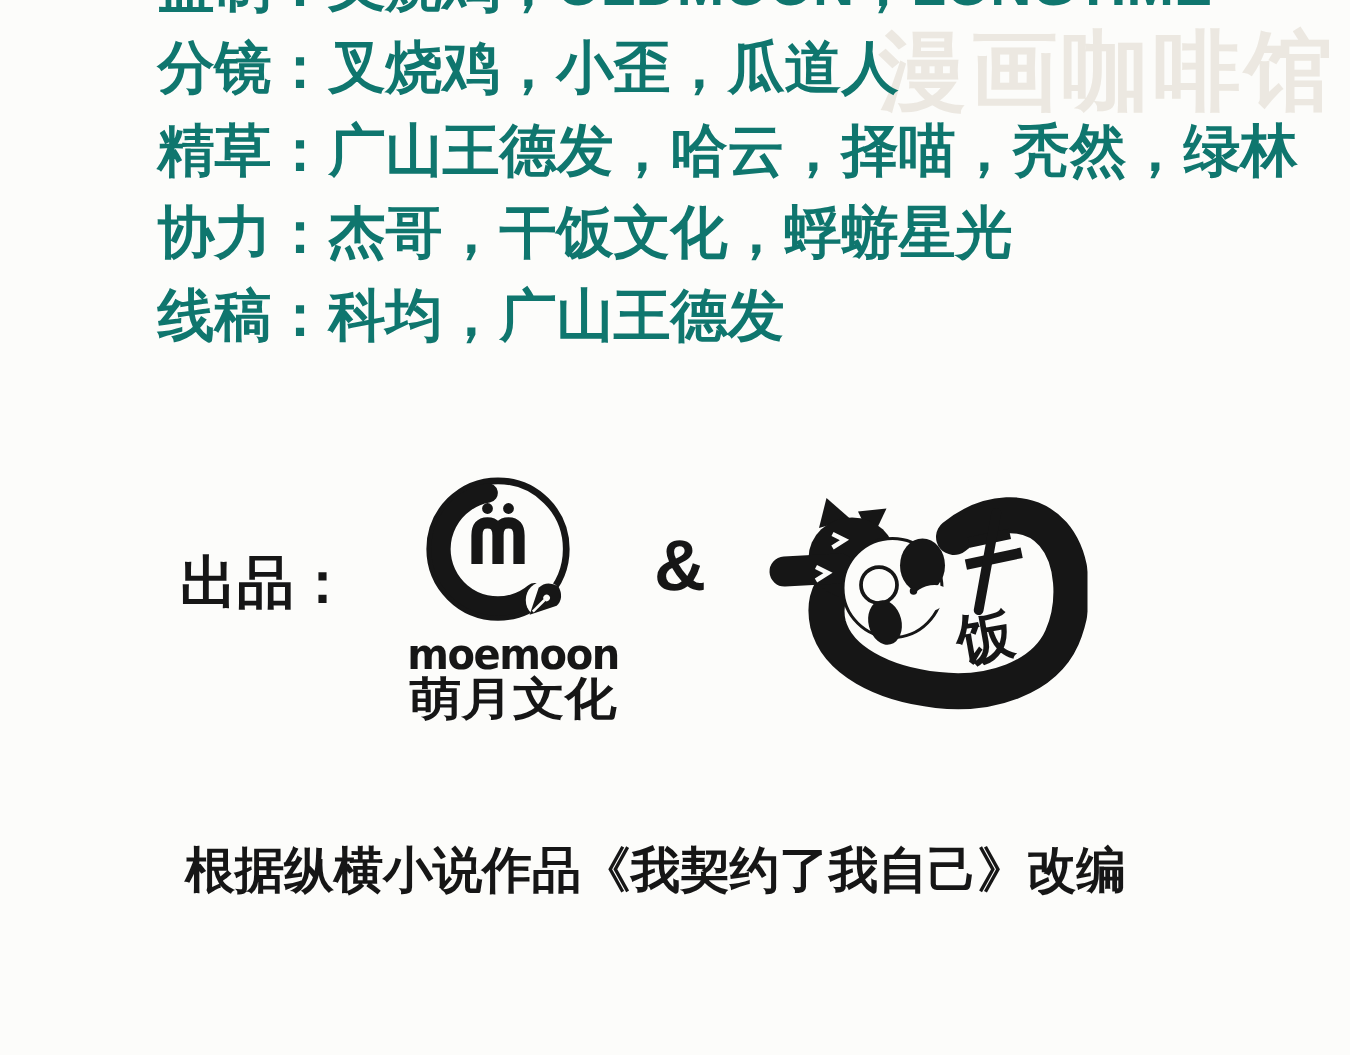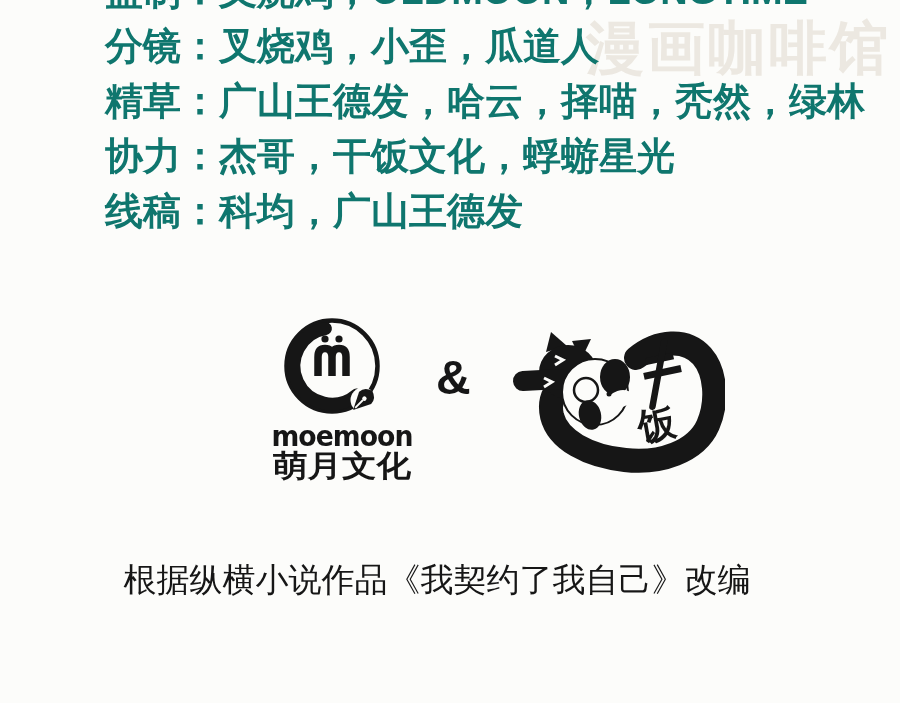--- a/index.html
+++ b/index.html
@@ -77,21 +77,21 @@
     width: 215px;
     height: 146px;
   }
   
   .footer-line {
     position: absolute;
     left: 0;
     width: 874px;
     text-align: center;
     font-size: 33px;
-    font-weight: normal;
+    font-weight: bold;
     white-space: nowrap;
     line-height: 1.1;
   }
   .footer-line.l1 { top: 562px; }
   .footer-line.l2 { top: 610px; }
   svg text { font-family: "DejaVu Sans", "Liberation Sans", sans-serif; }
 </style>
 </head>
 <body>
 
@@ -100,20 +100,21 @@
   <div class="watermark">漫画咖啡馆</div>
 
   <div class="credits">
     <div class="credit-line"><span>监制：</span><span>叉烧鸡，OLDMOON，LONGTIME</span></div>
     <div class="credit-line"><span>分镜：</span><span>叉烧鸡，小歪，瓜道人</span></div>
     <div class="credit-line"><span>精草：</span><span>广山王德发，哈云，择喵，秃然，绿林</span></div>
     <div class="credit-line"><span>协力：</span><span>杰哥，干饭文化，蜉蝣星光</span></div>
     <div class="credit-line"><span>线稿：</span><span>科均，广山王德发</span></div>
   </div>
 
+  <div class="publisher-label">出品：</div>
 
   <svg class="moemoon-logo" viewBox="0 0 160 172" xmlns="http://www.w3.org/2000/svg">
     <g>
       <circle cx="70" cy="54" r="45.5" fill="none" stroke="#161616" stroke-width="4.5"></circle>
       <path d="M 63.4,16.6 A 38,38 0 1 0 94.4,83.1" fill="none" stroke="#161616" stroke-width="13" stroke-linecap="round"></path>
       <circle cx="63" cy="27" r="3.6" fill="#161616"></circle>
       <circle cx="77" cy="27" r="3.6" fill="#161616"></circle>
       <path d="M 56,64 L 56,45 Q 56,36.5 63,36.5 Q 70,36.5 70,45 L 70,64 M 70,45 Q 70,36.5 77,36.5 Q 84,36.5 84,45 L 84,64" fill="none" stroke="#161616" stroke-width="7.5"></path>
       <circle cx="101" cy="88" r="12.5" fill="#fcfcfa"></circle>
       <g transform="translate(101,88) rotate(45)">

